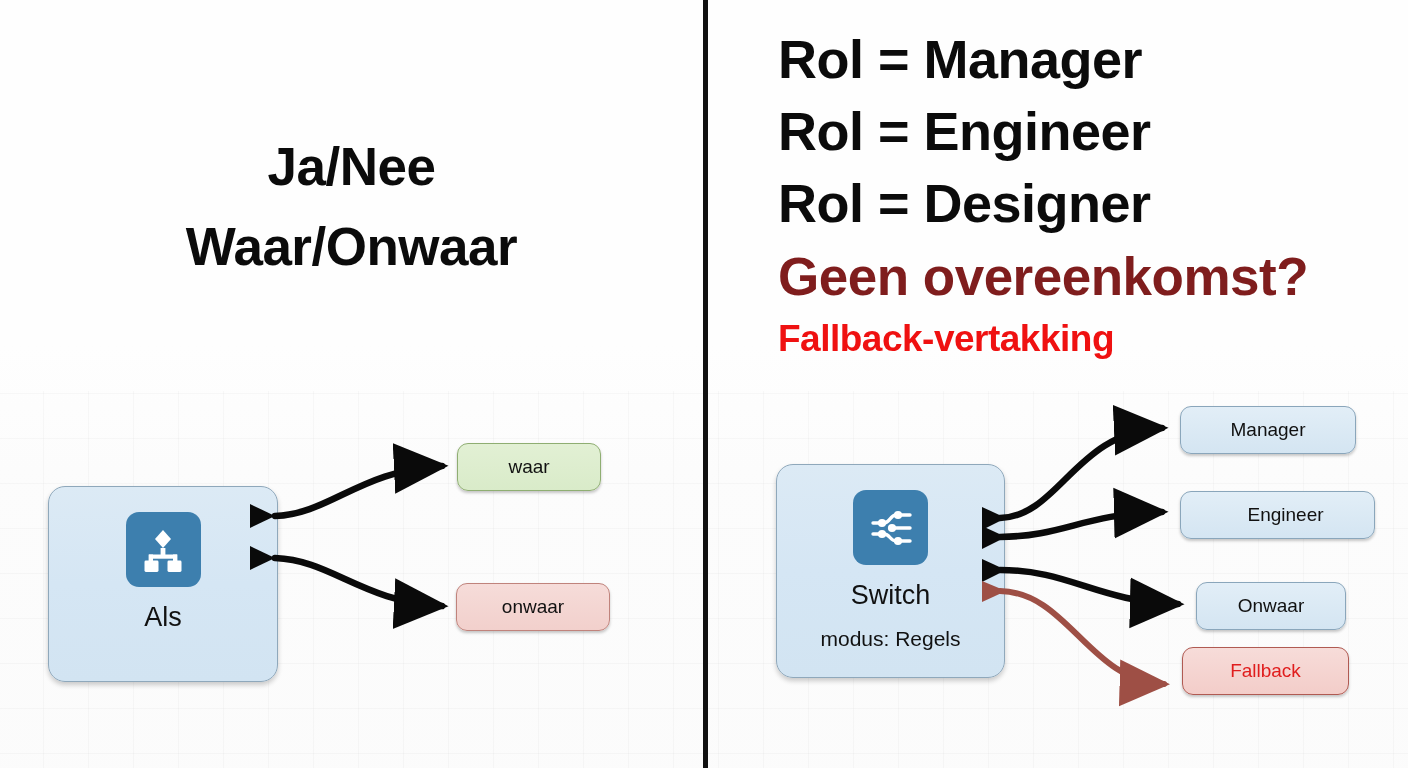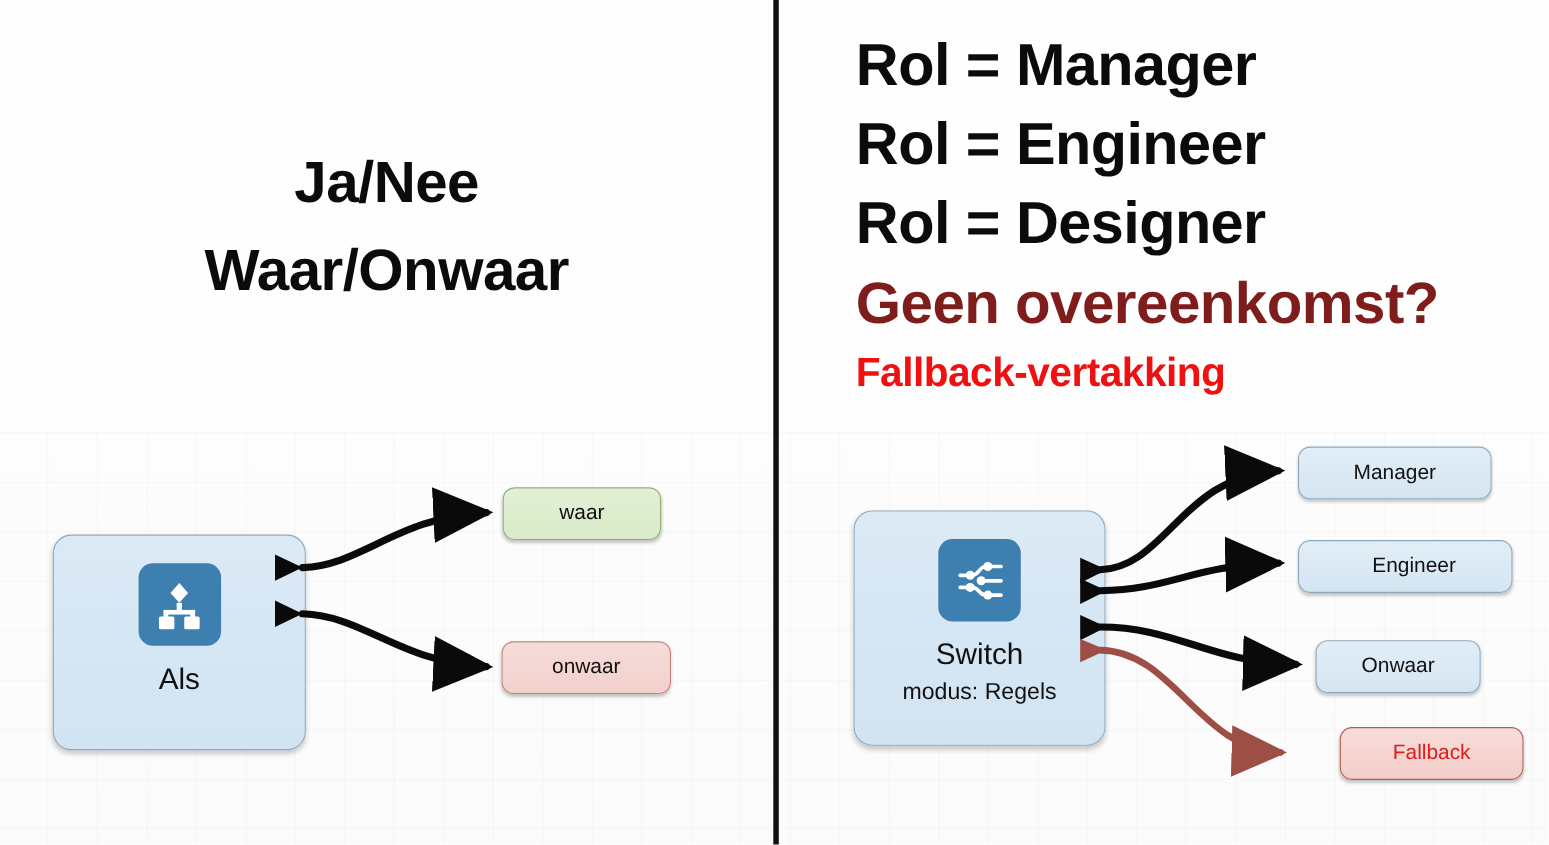--- a/index.html
+++ b/index.html
@@ -107,21 +107,21 @@
   }
   .node-label {
     font-size: 27px;
     color: #111111;
     margin-top: 16px;
     line-height: 1.05;
   }
   .node-sublabel {
     font-size: 21px;
     color: #111111;
-    margin-top: 9px;
+    margin-top: 19px;
     line-height: 1.05;
   }
 
   #node-als    { left: 48px;  top: 462px; width: 228px; height: 194px; margin-top: 24px; }
   #node-switch { left: 776px; top: 464px; width: 227px; height: 212px; }
 
   
   .pill {
     position: absolute;
     border-radius: 11px;
@@ -151,21 +151,21 @@
     background: linear-gradient(to bottom, #f7dcd9 0%, #f3cdc9 100%);
     border: 1.8px solid #b05a52;
     color: #e01d1d;
   }
 
   #pill-waar     { left: 457px;  top: 443px; width: 118px; height: 46px; }
   #pill-onwaar   { left: 456px;  top: 583px; width: 128px; height: 46px; justify-content: center; }
   #pill-manager  { left: 1180px; top: 406px; width: 150px; height: 46px; }
   #pill-engineer { left: 1180px; top: 491px; width: 153px; height: 46px; padding-left: 28px; }
   #pill-analist  { left: 1196px; top: 582px; width: 124px; height: 46px; }
-  #pill-fallback { left: 1182px; top: 661px; width: 141px; height: 46px; margin-left: 36px; }
+  #pill-fallback { left: 1182px; top: 647px; width: 141px; height: 46px; }
 
   
   .wires {
     position: absolute;
     left: 0; top: 0;
     width: 1408px; height: 768px;
     pointer-events: none;
   }
 </style>
 </head>

